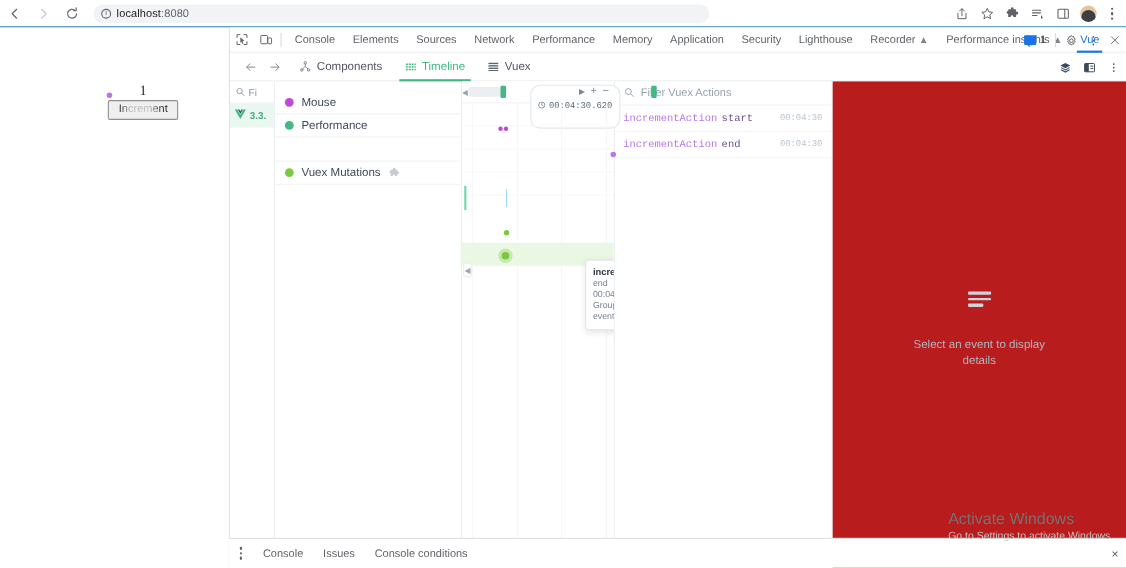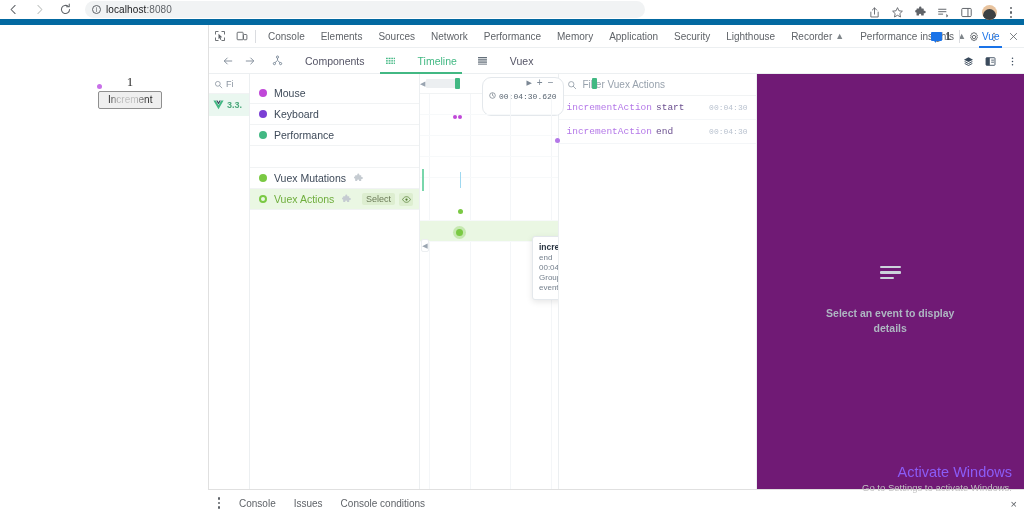--- a/index.html
+++ b/index.html
@@ -8,21 +8,21 @@
     font-family: "Liberation Sans", sans-serif;
     background: #ffffff;
     overflow: hidden;
   }
   body { position: relative; }
 
   
   #browser-toolbar {
     position: absolute; left: 0; top: 0; width: 1024px; height: 25px;
     background: #ffffff; display: flex; align-items: center;
-    border-bottom: 6px solid #0369a1;
+    border-bottom: 1px solid #0369a1;
   }
   .nav-btn {
     width: 26px; height: 25px; display: flex; align-items: center;
     justify-content: center; color: #5f6368; font-size: 13px;
   }
   .nav-btn.disabled { color: #c4c7c5; }
   #omnibox {
     flex: 0 0 auto; width: 560px; height: 17px; margin-left: 7px;
     background: #f1f3f4; border-radius: 9px; display: flex;
     align-items: center; padding: 0 7px; gap: 5px;
@@ -144,21 +144,21 @@
   #vue-header {
     height: 26px; display: flex; align-items: center; gap: 0;
     border-bottom: 1px solid #eceff1; padding-left: 8px; position: relative;
     flex: 0 0 auto;
   }
   .vue-nav-arrow {
     width: 22px; height: 26px; display: flex; align-items: center;
     justify-content: center; color: #7b8794; font-size: 12px;
   }
   .vue-tab {
-    display: flex; align-items: center; gap: 22px; height: 26px;
+    display: flex; align-items: center; gap: 5px; height: 26px;
     padding: 0 9px; font-size: 10.5px; color: #556; position: relative;
     margin-left: 2px;
   }
   .vue-tab.active { color: #42b883; }
   .vue-tab.active::after {
     content: ""; position: absolute; left: 4px; right: 4px; bottom: 0;
     height: 2px; background: #42b883;
   }
   .vue-tab .ticon { display: flex; align-items: center; }
   #vue-header-right {
@@ -325,23 +325,22 @@
     font-family: "Liberation Mono", monospace;
   }
   #eventlist-marker {
     position: absolute; left: -4px; top: 42px; width: 5px; height: 5px;
     border-radius: 50%; background: #b478e8;
   }
 
   
   #detail-col {
     flex: 1 1 auto; min-width: 0; display: flex; flex-direction: column;
-    align-items: center; justify-content: center; background: #701a75;
+    align-items: center; justify-content: center; background: #b91c1c;
     position: relative;
-    font-weight: bold;
   }
   #detail-empty { text-align: center; color: #b9c2cf; }
   #detail-empty .lines-icon {
     display: inline-flex; flex-direction: column; gap: 3px;
     margin-bottom: 27px;
   }
   #detail-empty .lines-icon i {
     display: block; height: 2.5px; background: #ccd3dc; border-radius: 1px;
   }
   #detail-empty .lines-icon i:nth-child(1) { width: 21px; }
@@ -350,23 +349,22 @@
   #detail-empty .msg {
     font-size: 10.5px; color: #aeb7c2; line-height: 15px; max-width: 130px;
   }
 
   
   #watermark {
     position: absolute; right: 12px; bottom: 22px; text-align: left;
     pointer-events: none; z-index: 20;
   }
   #watermark .wm-title {
-    font-size: 14.5px; color: #8b5cf6; line-height: 18px;
+    font-size: 14.5px; color: #737373; line-height: 18px;
     font-family: "Liberation Sans", sans-serif;
-    text-align: right;
   }
   #watermark .wm-sub {
     font-size: 9.5px; color: #c3c3c3; line-height: 13px;
   }
 
   
   #drawer {
     position: absolute; left: 208px; bottom: 0; width: 816px; height: 27px;
     background: #fff; border-top: 1px solid #e0e0e0; display: flex;
     align-items: center; z-index: 15;
@@ -652,53 +650,31 @@
           <span class="ver">3.3.</span>
         </div>
       </div>
 
       <div id="layers-col">
         <div class="layer-row">
           <span class="layer-dot" style="background:#c048d8"></span>
           <span class="layer-label">Mouse</span>
         </div>
         <div class="layer-row">
-          <span class="layer-dot" style="background:#7b3fd4"></span>
-          <span class="layer-label">Keyboard</span>
-        </div>
-        <div class="layer-row">
           <span class="layer-dot" style="background:#42b883"></span>
           <span class="layer-label">Performance</span>
         </div>
         <div class="layer-row spacer"></div>
         <div class="layer-row">
           <span class="layer-dot" style="background:#7ac943"></span>
           <span class="layer-label">Vuex Mutations</span>
           <span class="puzzle-icon">
             <svg width="11" height="11" viewBox="0 0 16 16">
                 <path d="M6.2 2.2 a1.5 1.5 0 0 1 3 0 v.9 h2.1 a.7.7 0 0 1 .7.7 v2.1 h.9 a1.5 1.5 0 0 1 0 3 h-.9 v2.1 a.7.7 0 0 1 -.7.7 h-2.4 v-.7 a1.4 1.4 0 0 0 -2.8 0 v.7 H3.8 a.7.7 0 0 1 -.7-.7 V8 h-.2 a1.5 1.5 0 0 1 0-3 h.2 V3.8 a.7.7 0 0 1 .7-.7 h2.4 z" fill="currentColor"></path>
               </svg>
-          </span>
-        </div>
-        <div class="layer-row selected">
-          <span class="layer-dot ring"></span>
-          <span class="layer-label">Vuex Actions</span>
-          <span class="puzzle-icon">
-            <svg width="11" height="11" viewBox="0 0 16 16">
-                <path d="M6.2 2.2 a1.5 1.5 0 0 1 3 0 v.9 h2.1 a.7.7 0 0 1 .7.7 v2.1 h.9 a1.5 1.5 0 0 1 0 3 h-.9 v2.1 a.7.7 0 0 1 -.7.7 h-2.4 v-.7 a1.4 1.4 0 0 0 -2.8 0 v.7 H3.8 a.7.7 0 0 1 -.7-.7 V8 h-.2 a1.5 1.5 0 0 1 0-3 h.2 V3.8 a.7.7 0 0 1 .7-.7 h2.4 z" fill="currentColor"></path>
-              </svg>
-          </span>
-          <span class="layer-actions">
-            <span class="select-chip">Select</span>
-            <span class="eye-chip">
-              <svg width="9" height="9" viewBox="0 0 16 16">
-                  <path d="M1 8 C3 4.5 5.3 3 8 3 C10.7 3 13 4.5 15 8 C13 11.5 10.7 13 8 13 C5.3 13 3 11.5 1 8 Z" fill="none" stroke="currentColor" stroke-width="1.3"></path>
-                  <circle cx="8" cy="8" r="2" fill="currentColor"></circle>
-                </svg>
-            </span>
           </span>
         </div>
       </div>
 
       <div id="timeline-col">
         <div id="timeline-ruler">
           <span id="ruler-left-arrow">◀</span>
           <div id="ruler-scroll"></div>
           <div class="ruler-handle" style="left:35px"></div>
           <div class="ruler-handle" style="left:172px"></div>

